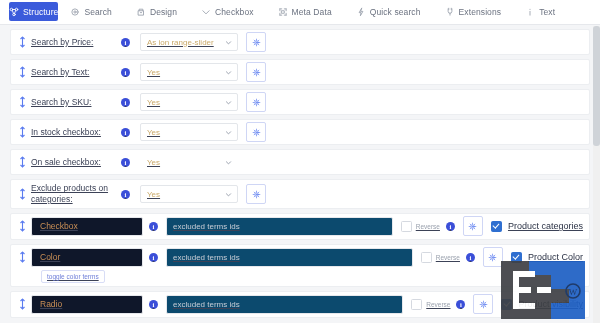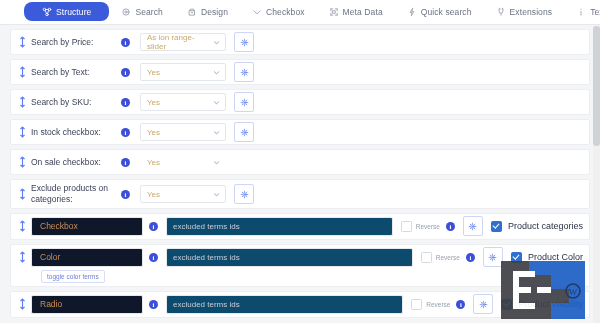--- a/index.html
+++ b/index.html
@@ -43,23 +43,23 @@
     font-size: 8.5px;
     color: #6b7280;
     white-space: nowrap;
     cursor: pointer;
     user-select: none;
   }
   .tab .tab-label { letter-spacing: .1px; }
   .tab.active {
     background: #3b5bdb;
     color: #ffffff;
-    border-radius: 8px;
-    margin: 2px 0 3px 16px;
-    padding: 0 18px;
+    border-radius: 2px;
+    margin: 2px 0 3px 1px;
+    padding: 0 0;
   }
   .tab.active .ticon svg { stroke: #ffffff; fill: none; }
   .ticon {
     display: inline-flex;
     width: 10px;
     height: 10px;
     align-items: center;
     justify-content: center;
   }
   .ticon svg { width: 10px; height: 10px; stroke: #9aa1ad; fill: none; stroke-width: 1.4; }
@@ -77,20 +77,21 @@
     position: relative;
     display: flex;
     align-items: center;
     background: #ffffff;
     border: 1px solid #eceef1;
     border-radius: 2px;
     min-height: 26px;
     margin-bottom: 4px;
     padding: 0 6px 0 6px;
     box-sizing: border-box;
+    text-decoration: underline;
   }
   .row.tall { min-height: 30px; }
   .row.stacked { flex-wrap: wrap; padding-bottom: 3px; padding-top: 2px; }
 
   .drag {
     width: 10px;
     display: flex;
     flex-direction: column;
     align-items: center;
     justify-content: center;
@@ -134,21 +135,21 @@
     border-radius: 2px;
     background: #ffffff;
     display: flex;
     align-items: center;
     padding: 0 16px 0 6px;
     font-size: 8px;
     color: #c9a96a;
     box-sizing: border-box;
     cursor: pointer;
   }
-  .sel.w-md { width: 86px; }
+  .sel.w-md { width: 98px; }
   .sel.noborder { border-color: transparent; }
   .sel .caret {
     position: absolute;
     right: 5px;
     top: 50%;
     width: 7px;
     height: 7px;
     margin-top: -3.5px;
   }
   .sel .caret svg { width: 7px; height: 7px; stroke: #9aa1ad; stroke-width: 1.4; fill: none; }

